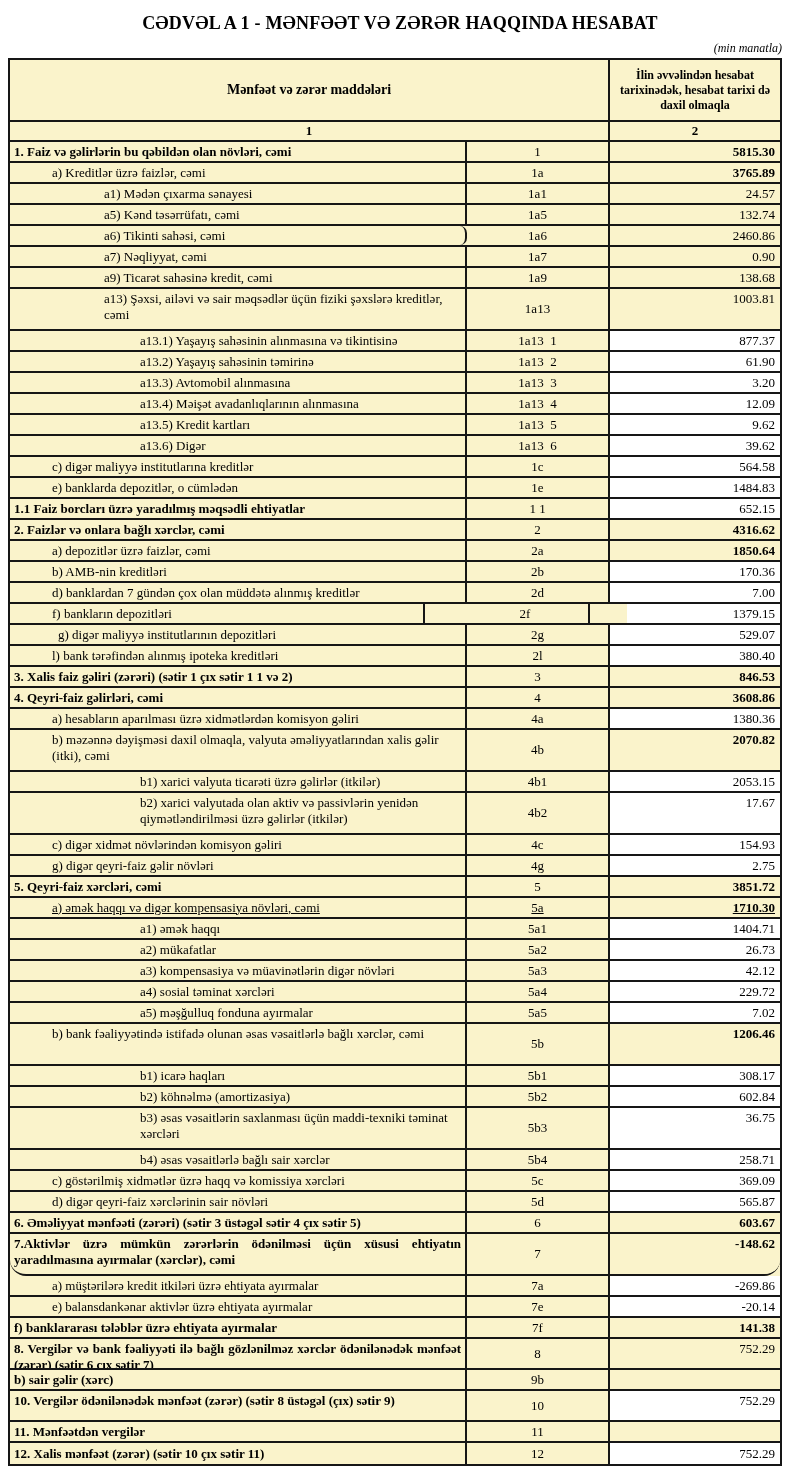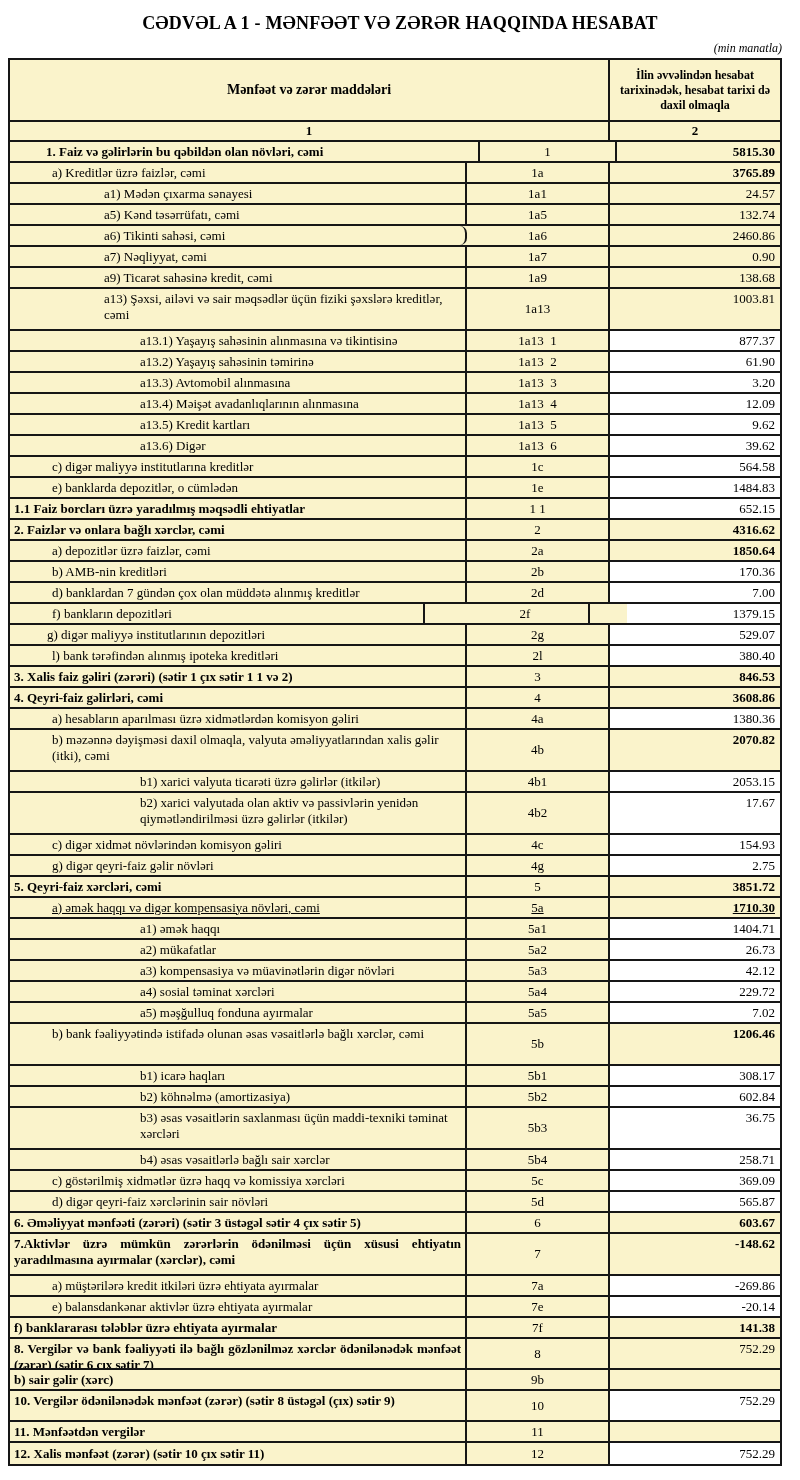--- a/index.html
+++ b/index.html
@@ -41,21 +41,21 @@
   <div class="t-row thead">
     <div class="th-merged">Mənfəət və zərər maddələri</div>
     <div class="th-period">İlin əvvəlindən hesabat tarixinədək, hesabat tarixi də daxil olmaqla</div>
   </div>
   <div class="t-row index-row">
     <div class="idx-merged">1</div>
     <div class="idx-val">2</div>
   </div>
   <div>
       <div class="t-row" style="min-height: 21px; height: 21px;">
-    <div class="cell-label bold" style="padding-left: 4px; margin-left: 32px;">1. Faiz və gəlirlərin bu qəbildən olan növləri, cəmi</div>
+    <div class="cell-label bold" style="padding-left: 4px;">1. Faiz və gəlirlərin bu qəbildən olan növləri, cəmi</div>
     <div class="cell-code">1</div>
     <div class="cell-value bold yellowbg">5815.30</div>
   </div>
       <div class="t-row" style="min-height: 21px; height: 21px;">
     <div class="cell-label" style="padding-left: 42px;">a) Kreditlər üzrə faizlər, cəmi</div>
     <div class="cell-code">1a</div>
     <div class="cell-value bold yellowbg">3765.89</div>
   </div>
       <div class="t-row" style="min-height: 21px; height: 21px;">
     <div class="cell-label" style="padding-left: 94px;">a1) Mədən çıxarma sənayesi</div>
@@ -151,21 +151,21 @@
     <div class="cell-label" style="padding-left: 42px;">d) banklardan 7 gündən çox olan müddətə alınmış kreditlər</div>
     <div class="cell-code">2d</div>
     <div class="cell-value white">7.00</div>
   </div>
       <div class="t-row" style="min-height: 21px; height: 21px; gap: 37px;">
     <div class="cell-label" style="padding-left: 42px;">f) bankların depozitləri</div>
     <div class="cell-code">2f</div>
     <div class="cell-value white">1379.15</div>
   </div>
       <div class="t-row" style="min-height: 21px; height: 21px;">
-    <div class="cell-label" style="padding-left: 37px;">g) digər maliyyə institutlarının depozitləri</div>
+    <div class="cell-label" style="padding-left: 48px;">g) digər maliyyə institutlarının depozitləri</div>
     <div class="cell-code">2g</div>
     <div class="cell-value white">529.07</div>
   </div>
       <div class="t-row" style="min-height: 21px; height: 21px;">
     <div class="cell-label" style="padding-left: 42px;">l) bank tərəfindən alınmış ipoteka kreditləri</div>
     <div class="cell-code">2l</div>
     <div class="cell-value white">380.40</div>
   </div>
       <div class="t-row" style="min-height: 21px; height: 21px;">
     <div class="cell-label bold" style="padding-left: 4px;">3. Xalis faiz gəliri (zərəri) (sətir 1 çıx sətir 1  1 və 2)</div>
@@ -275,21 +275,21 @@
       <div class="t-row" style="min-height: 21px; height: 21px;">
     <div class="cell-label" style="padding-left: 42px;">d) digər qeyri-faiz xərclərinin sair növləri</div>
     <div class="cell-code">5d</div>
     <div class="cell-value white">565.87</div>
   </div>
       <div class="t-row" style="min-height: 21px; height: 21px;">
     <div class="cell-label bold" style="padding-left: 4px;">6. Əməliyyat mənfəəti (zərəri) (sətir 3 üstəgəl sətir 4 çıx sətir 5)</div>
     <div class="cell-code">6</div>
     <div class="cell-value bold yellowbg">603.67</div>
   </div>
-      <div class="t-row tall" style="min-height: 42px; height: 42px;">
+      <div class="t-row tall" style="min-height: 42px; height: 42px; border-radius: 16px;">
     <div class="cell-label bold justify" style="padding-left: 4px;">7.Aktivlər üzrə mümkün zərərlərin ödənilməsi üçün xüsusi ehtiyatın yaradılmasına ayırmalar (xərclər), cəmi</div>
     <div class="cell-code">7</div>
     <div class="cell-value bold yellowbg">-148.62</div>
   </div>
       <div class="t-row" style="min-height: 21px; height: 21px;">
     <div class="cell-label" style="padding-left: 42px;">a) müştərilərə kredit itkiləri üzrə ehtiyata ayırmalar</div>
     <div class="cell-code">7a</div>
     <div class="cell-value white">-269.86</div>
   </div>
       <div class="t-row" style="min-height: 21px; height: 21px;">

